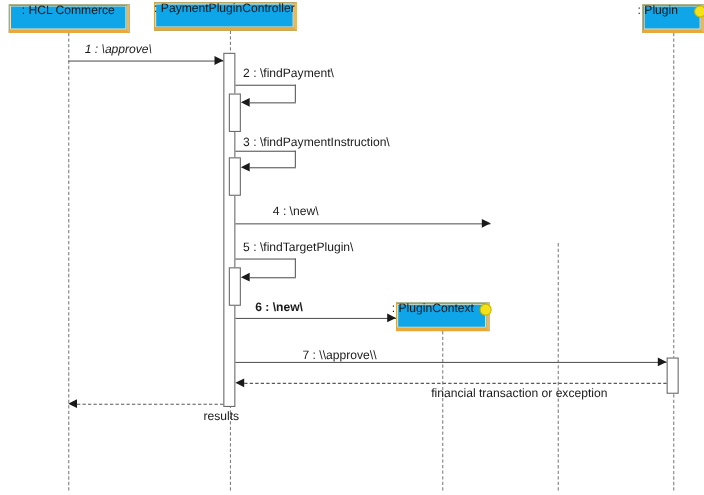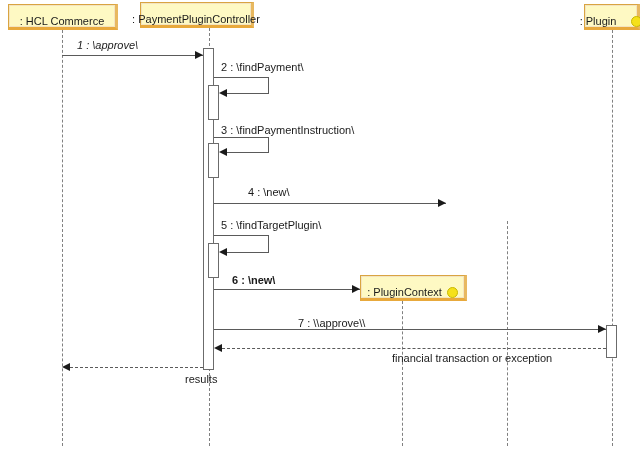--- a/index.html
+++ b/index.html
@@ -20,30 +20,30 @@
   .lifeline {
     position: absolute;
     width: 0;
     border-left: 1px dashed #808080;
   }
 
   
   .participant {
     position: absolute;
     box-sizing: border-box;
-    background: #fef9c3;
+    background: #0ea5e9;
     border: 1px solid #d9a441;
     border-right-width: 3px;
     border-bottom-width: 3px;
     border-right-color: #e8b860;
     border-bottom-color: #e8a93c;
     box-shadow: 0 0 0 1px #f3e4c0 inset;
     height: 26px;
     display: flex;
-    align-items: flex-end;
+    align-items: flex-start;
     justify-content: center;
     padding: 0 8px;
     white-space: nowrap;
   }
   .participant .pname {
     font-size: 11px;
     color: #1a1a1a;
     line-height: 1;
   }
   .participant .obj-icon {
@@ -141,42 +141,42 @@
   <div class="msg-label" style="left:221px; top:220px;">5 : \findTargetPlugin\</div>
   <div class="msg-line" style="left:214px; top:235px; width:55px;"></div>
   <div class="vline" style="left:268px; top:235px; height:17px;"></div>
   <div class="msg-line" style="left:227px; top:252px; width:42px;"></div>
   <div class="arrow-left" style="left:219px; top:248px;"></div>
 
   <div class="msg-label" style="left:232px; top:275px;font-weight:bold;">6 : \new\</div>
   <div class="msg-line" style="left:214px; top:289px; width:146px;"></div>
   <div class="arrow-right" style="left:352px; top:285px;"></div>
 
-  <div class="msg-label" style="left:275px; top:318px;margin-left:23px;">7 : \\approve\\</div>
+  <div class="msg-label" style="left:275px; top:318px;">7 : \\approve\\</div>
   <div class="msg-line" style="left:214px; top:329px; width:392px;"></div>
   <div class="arrow-right" style="left:598px; top:325px;"></div>
 
   <div class="msg-line dashed" style="left:222px; top:348px; width:384px;"></div>
   <div class="arrow-left" style="left:214px; top:344px;"></div>
   <div class="msg-label" style="left:392px; top:353px;">financial transaction or exception</div>
 
   <div class="msg-line dashed" style="left:70px; top:367px; width:133px;"></div>
   <div class="arrow-left" style="left:62px; top:363px;"></div>
   <div class="msg-label" style="left:145px; top:374px;margin-left:40px;">results</div>
 
   <div class="participant" style="left:8px; top:4px; width:110px;">
     <span class="pname">: HCL Commerce</span>
   </div>
 
-  <div class="participant" style="left:140px; top:2px; width:114px;">
+  <div class="participant" style="left:140px; top:2px; width:130px;">
     <span class="pname">: PaymentPluginController</span>
   </div>
 
 
-  <div class="participant" style="left:360px; top:275px; width:107px;">
+  <div class="participant" style="left:360px; top:275px; width:85px;">
     <span class="pname">: PluginContext</span>
     <span class="obj-icon"></span>
   </div>
 
   <div class="participant" style="left:584px; top:4px; width:56px;gap:10px;">
     <span class="pname">: Plugin</span>
     <span class="obj-icon"></span>
   </div>
 
 </div>

